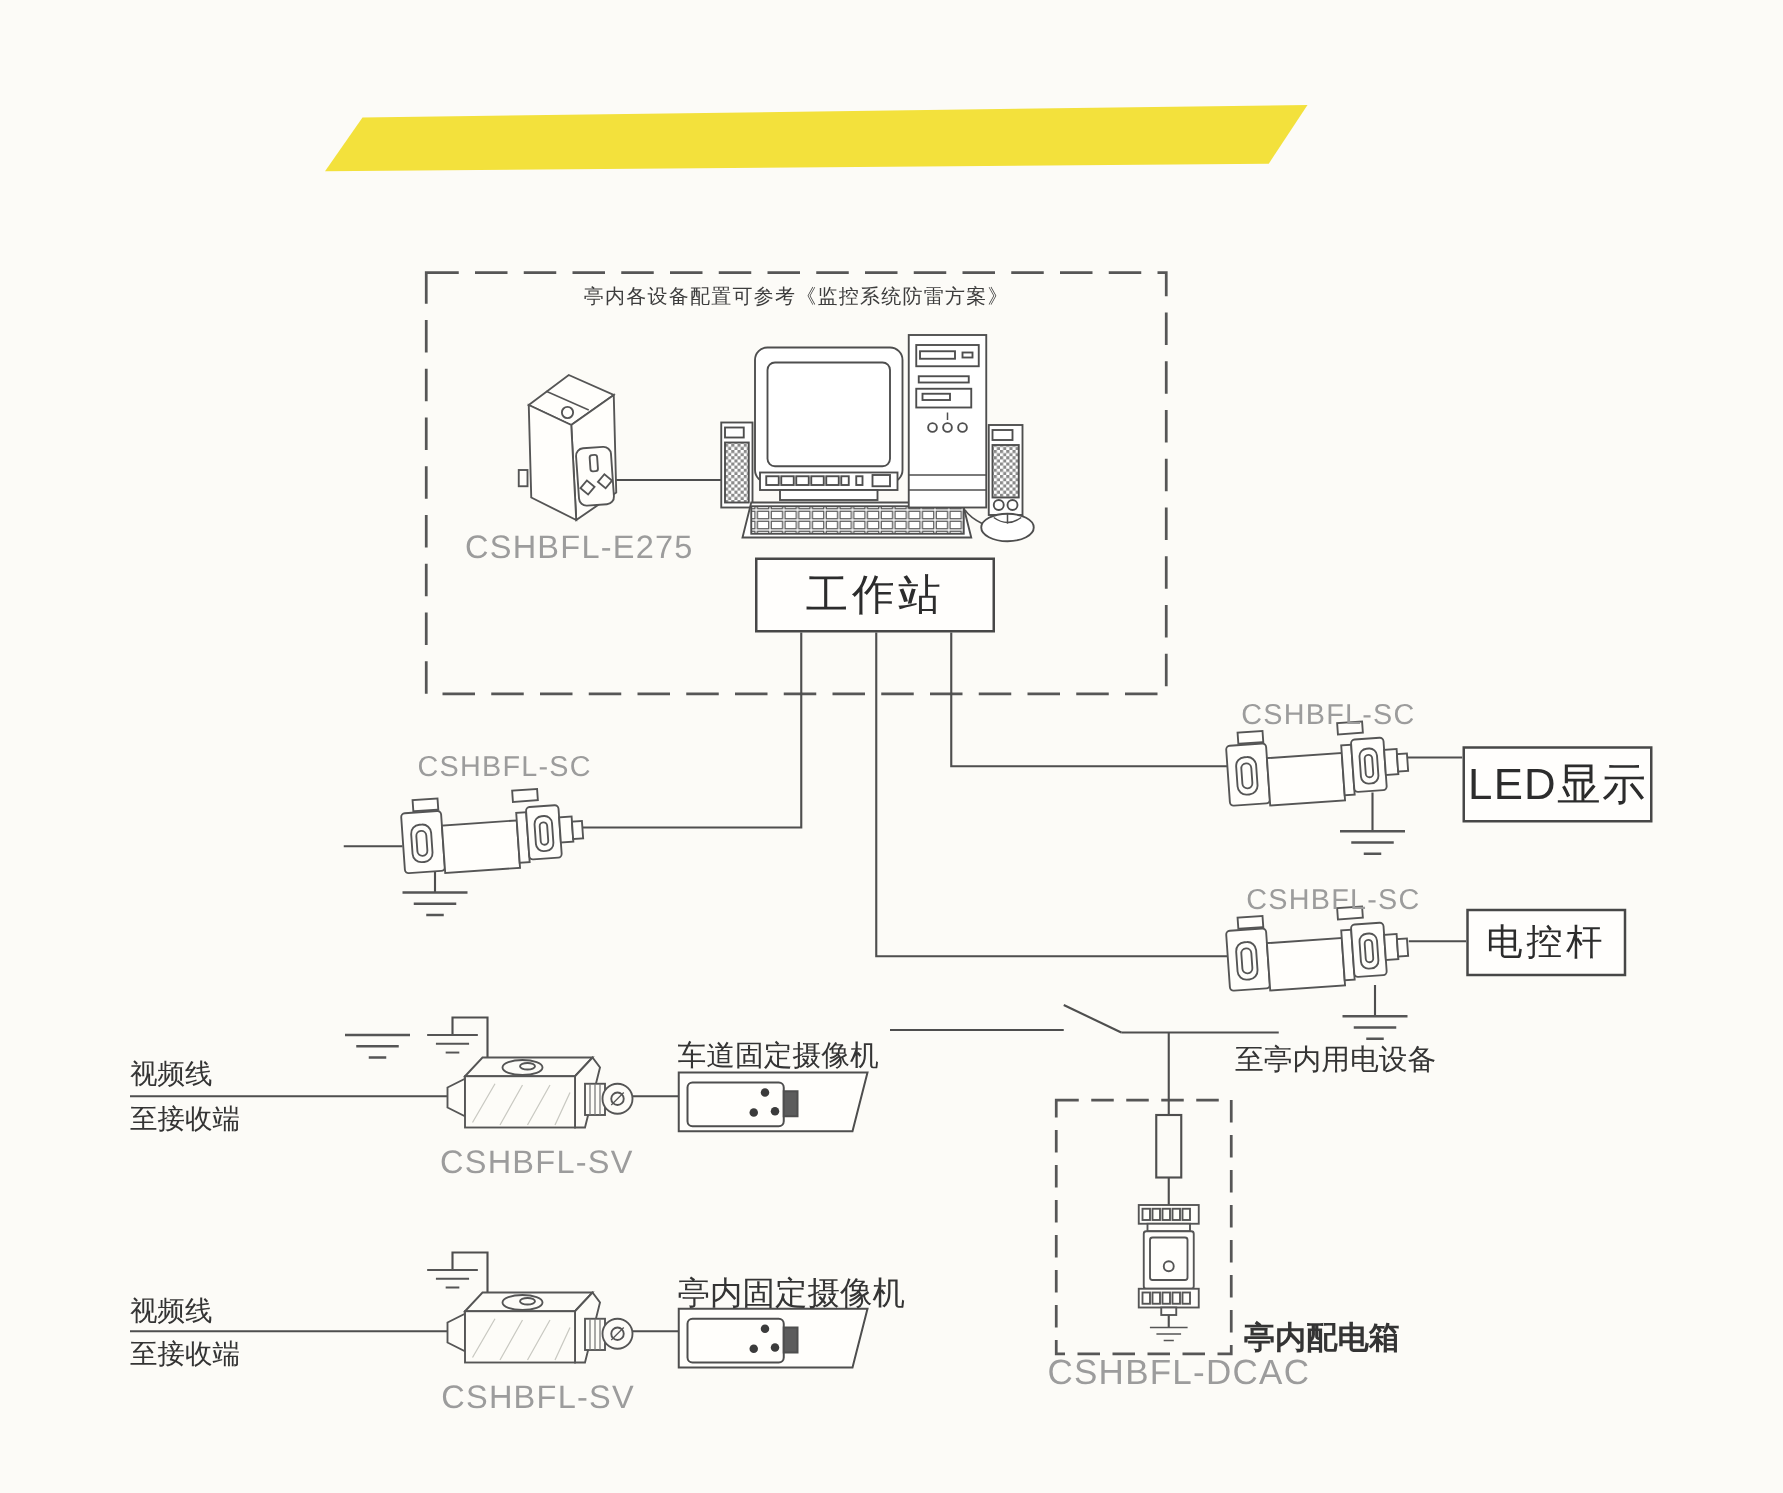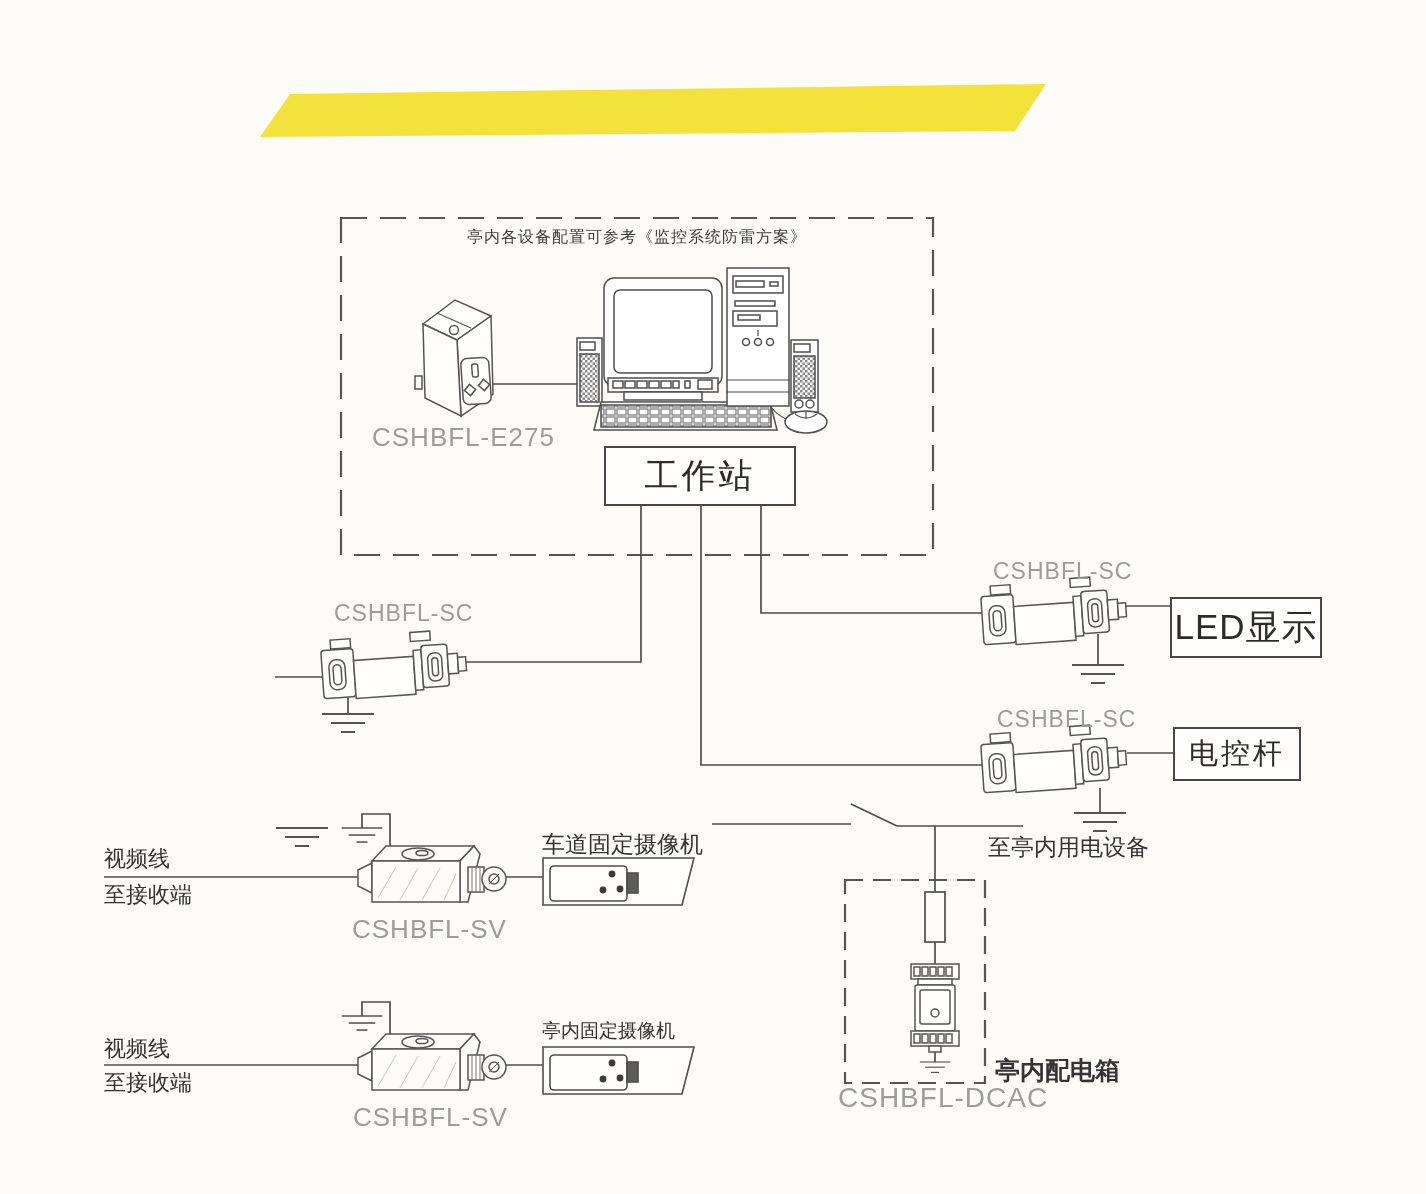--- a/index.html
+++ b/index.html
@@ -271,21 +271,21 @@
 
   <div class="lbl-gray" style="left:372px;top:422px;font-size:26px;text-align:right;">CSHBFL-E275</div>
   <div class="lbl-gray" style="left:334px;top:600px;font-size:23px;">CSHBFL-SC</div>
   <div class="lbl-gray" style="left:993px;top:558px;font-size:23px;">CSHBFL-SC</div>
   <div class="lbl-gray" style="left:997px;top:706px;font-size:23px;">CSHBFL-SC</div>
   <div class="lbl-gray" style="left:352px;top:914px;font-size:26px;">CSHBFL-SV</div>
   <div class="lbl-gray" style="left:353px;top:1102px;font-size:26px;">CSHBFL-SV</div>
   <div class="lbl-gray" style="left:838px;top:1082px;font-size:28px;">CSHBFL-DCAC</div>
 
   <div class="lbl" style="left:542px;top:831px;font-size:23px;">车道固定摄像机</div>
-  <div class="lbl" style="left:542px;top:1020px;font-size:19px;">亭内固定摄像机</div>
+  <div class="lbl" style="left:542px;top:1020px;font-size:26px;">亭内固定摄像机</div>
   <div class="lbl" style="left:953px;top:834px;font-size:23px;margin-left:35px;">至亭内用电设备</div>
   <div class="lbl" style="left:995px;top:1056px;font-size:25px;font-weight:bold;">亭内配电箱</div>
 
   <div class="lbl" style="left:104px;top:846px;font-size:22px;">视频线</div>
   <div class="lbl" style="left:104px;top:882px;font-size:22px;">至接收端</div>
   <div class="lbl" style="left:104px;top:1036px;font-size:22px;">视频线</div>
   <div class="lbl" style="left:104px;top:1070px;font-size:22px;">至接收端</div>
 
 </div>
 

